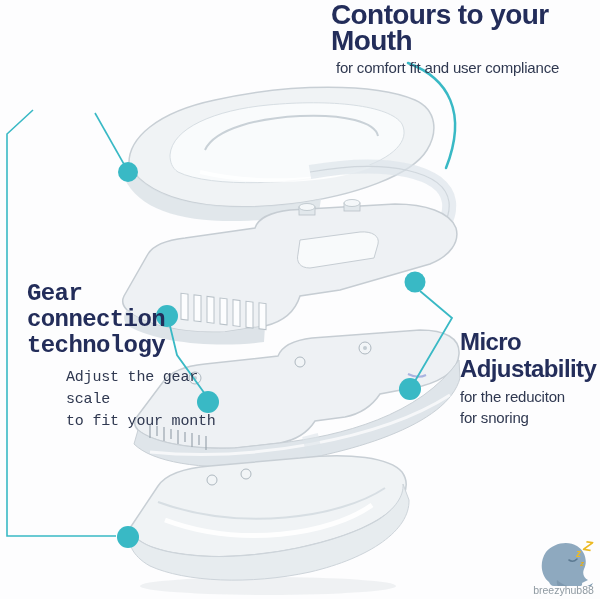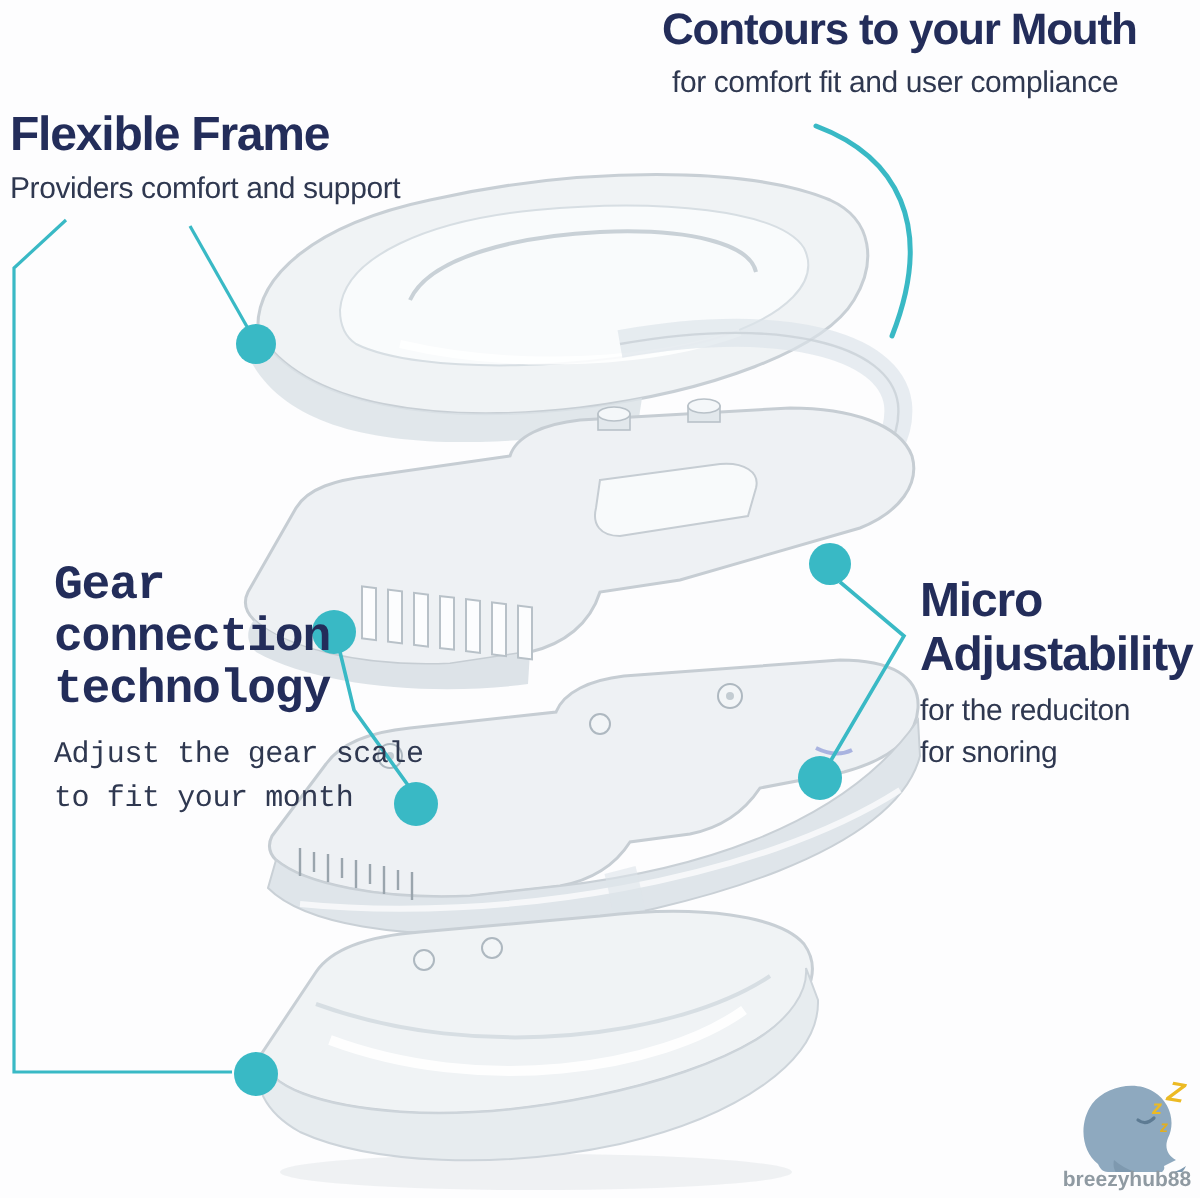--- a/index.html
+++ b/index.html
@@ -13,32 +13,32 @@
   .callout{position:absolute;z-index:5;}
   .callout .title{
     font-weight:700;font-size:24px;line-height:26px;letter-spacing:-0.6px;
     color:#232d5a;white-space:pre-line;
   }
   .callout .sub{
     font-weight:400;font-size:15px;line-height:21px;letter-spacing:-0.2px;
     color:#2f3850;white-space:pre-line;margin-top:4px;
   }
   .c-contours{left:331px;top:2px;}
-  .c-contours .title{font-size:22px;}
+  .c-contours .title{font-size:28px;}
   .c-contours .sub{margin-left:5px;margin-top:3px;}
   .c-flex{left:5px;top:55px;}
   .c-flex .sub{margin-top:3px;}
   .c-gear{left:27px;top:281px;width:200px;font-family:Liberation Mono, monospace;}
-  .c-gear .sub{margin-top:8px;line-height:22px;}
+  .c-gear .sub{margin-top:8px;line-height:22px;margin-left:39px;}
   .c-micro{left:460px;top:287px;width:140px;}
-  .c-micro .title{line-height:27px;}
+  .c-micro .title{line-height:27px;margin-top:41px;}
   .c-micro .sub{line-height:21px;}
   .watermark{position:absolute;left:527px;top:534px;width:73px;z-index:5;text-align:center;}
   .watermark svg{display:block;}
-  .wm-text{font-size:10.5px;font-weight:700;color:#8f9aa2;letter-spacing:0;margin-top:-2px;}
+  .wm-text{font-size:10.5px;font-weight:400;color:#8f9aa2;letter-spacing:0;margin-top:-2px;}
 </style>
 </head>
 <body>
 
 <div class="canvas">
 
   <svg class="scene" width="600" height="599" viewBox="0 0 600 599">
 
     <ellipse cx="268" cy="586" rx="128" ry="9" fill="#eceff1" opacity="0.85"></ellipse>
 
@@ -139,24 +139,20 @@
       <circle cx="415" cy="282" r="10.5"></circle>
       <circle cx="410" cy="389" r="11"></circle>
     </g>
   </svg>
 
   <div class="callout c-contours">
     <div class="title">Contours to your Mouth</div>
     <div class="sub">for comfort fit and user compliance</div>
   </div>
 
-  <div class="callout c-flex">
-    <div class="title">Flexible Frame</div>
-    <div class="sub">Providers comfort and support</div>
-  </div>
 
   <div class="callout c-gear">
     <div class="title">Gear
 connection
 technology</div>
     <div class="sub">Adjust the gear scale
 to fit your month</div>
   </div>
 
   <div class="callout c-micro">

